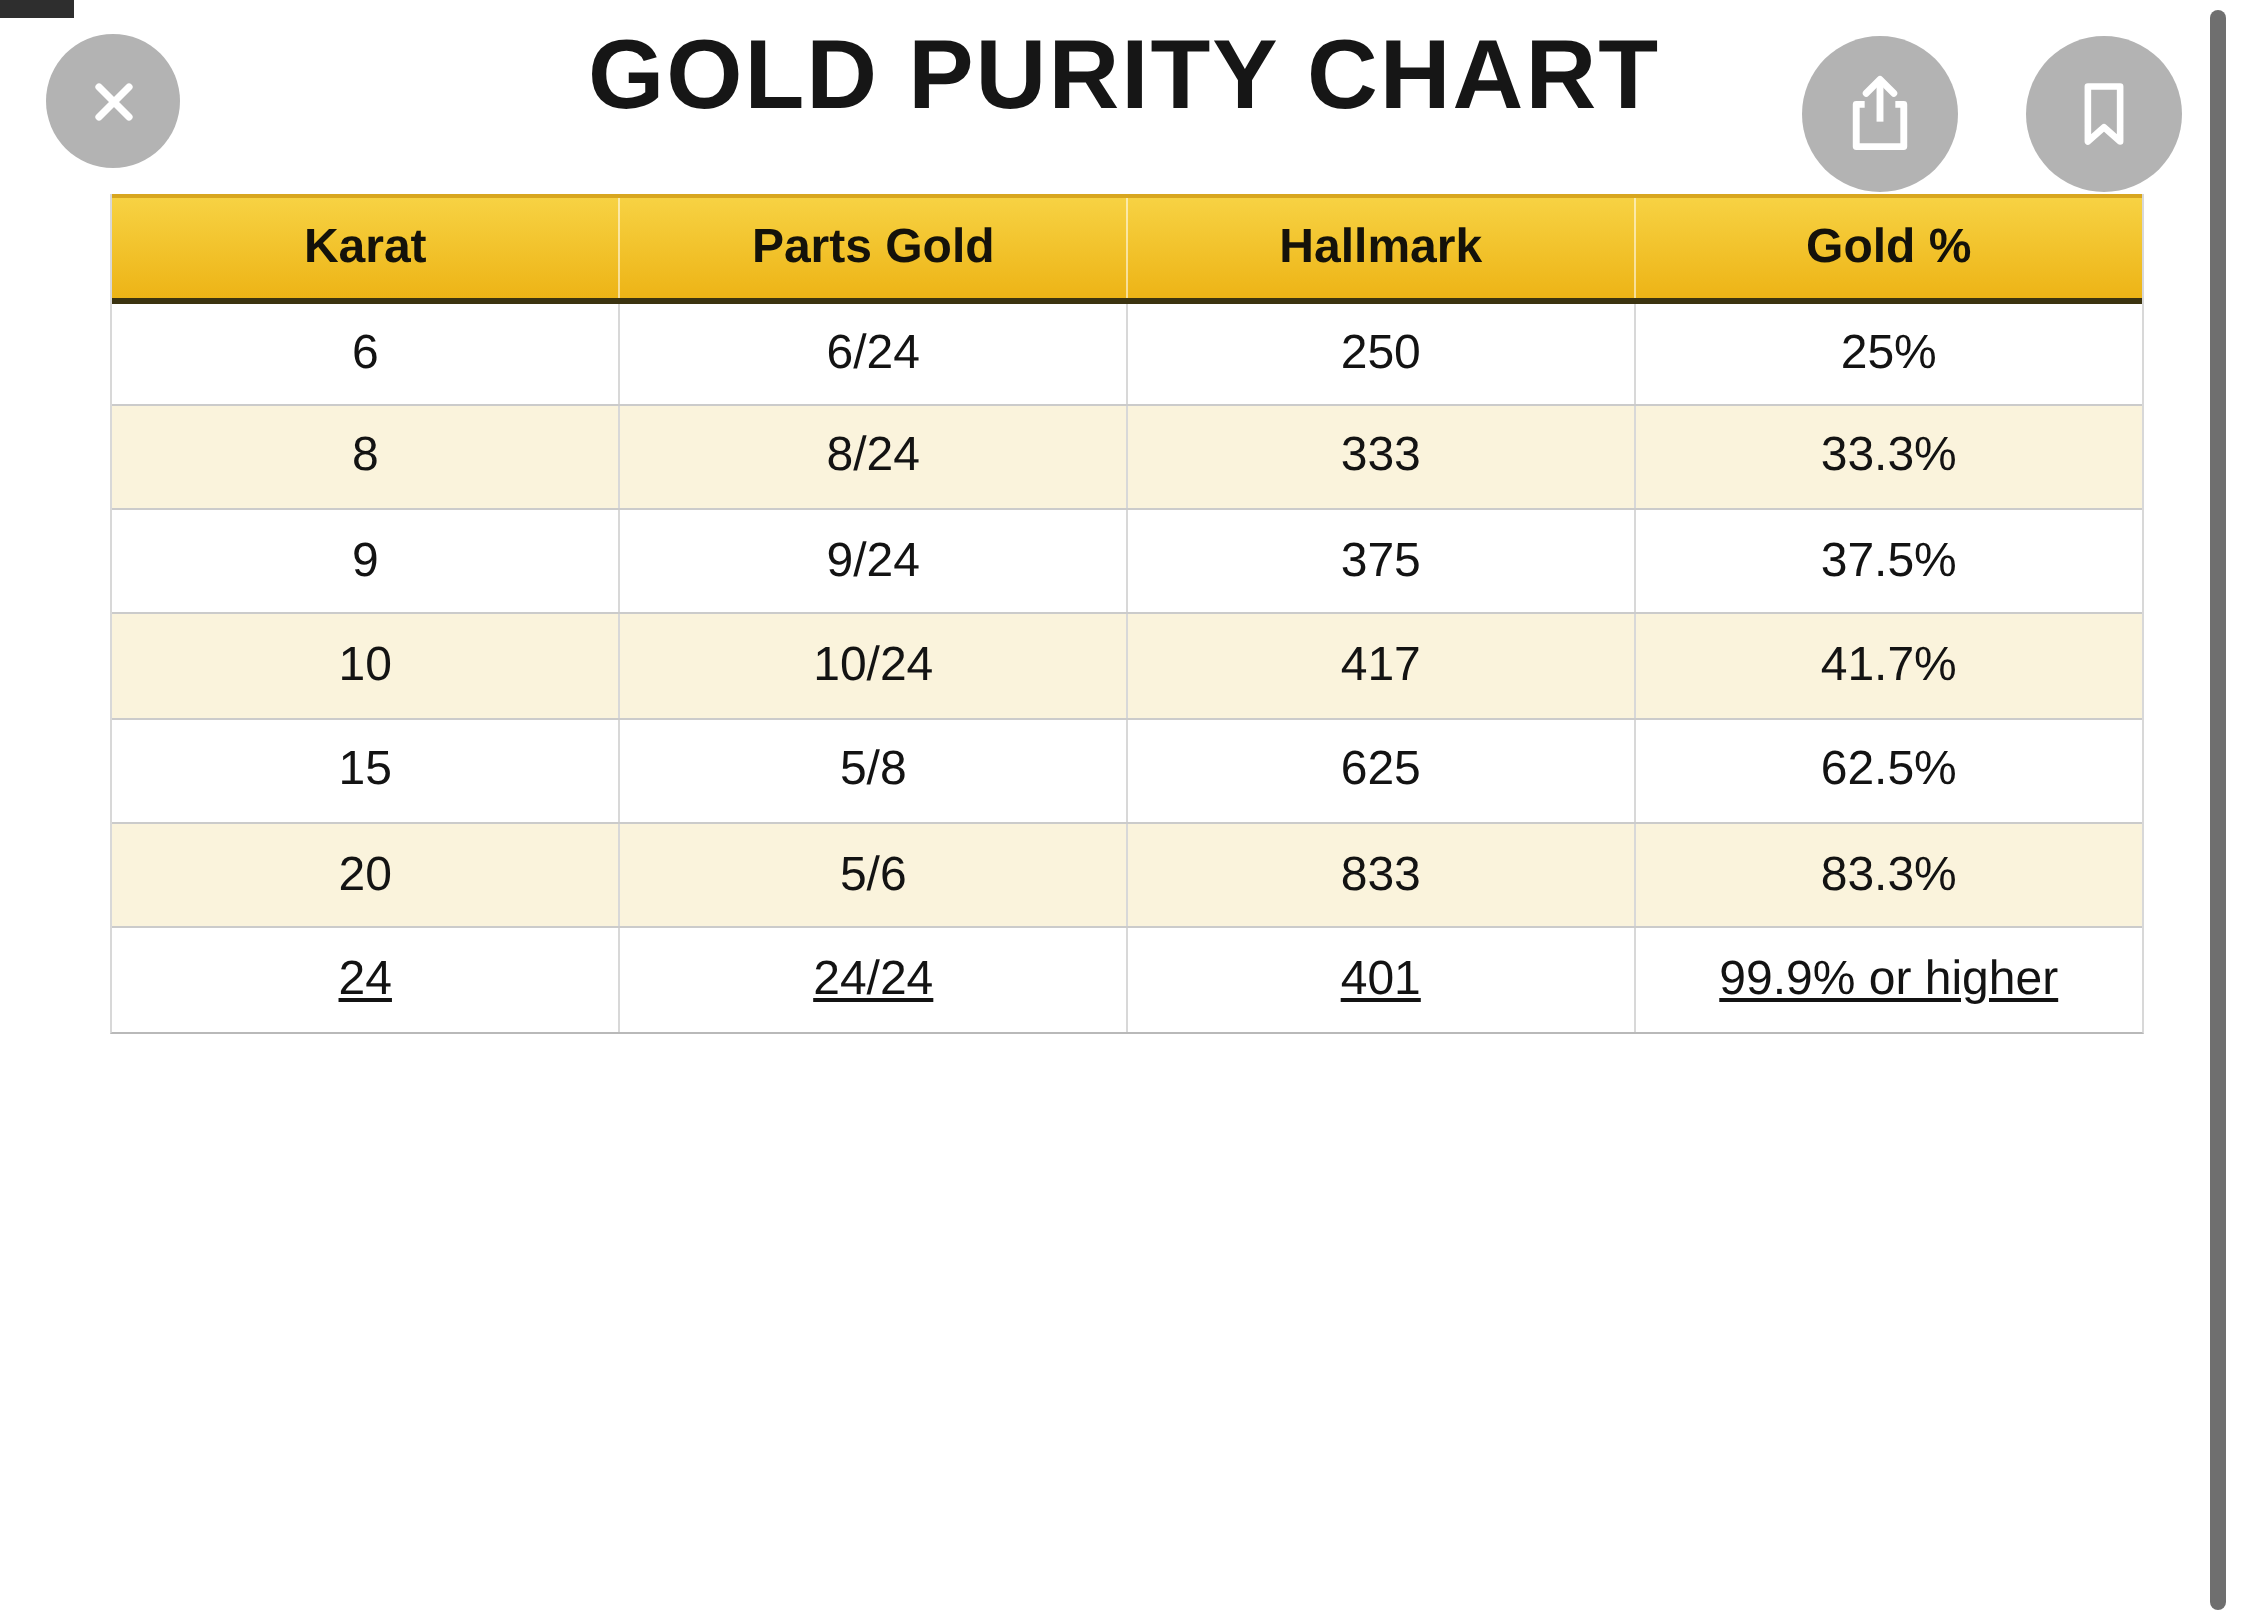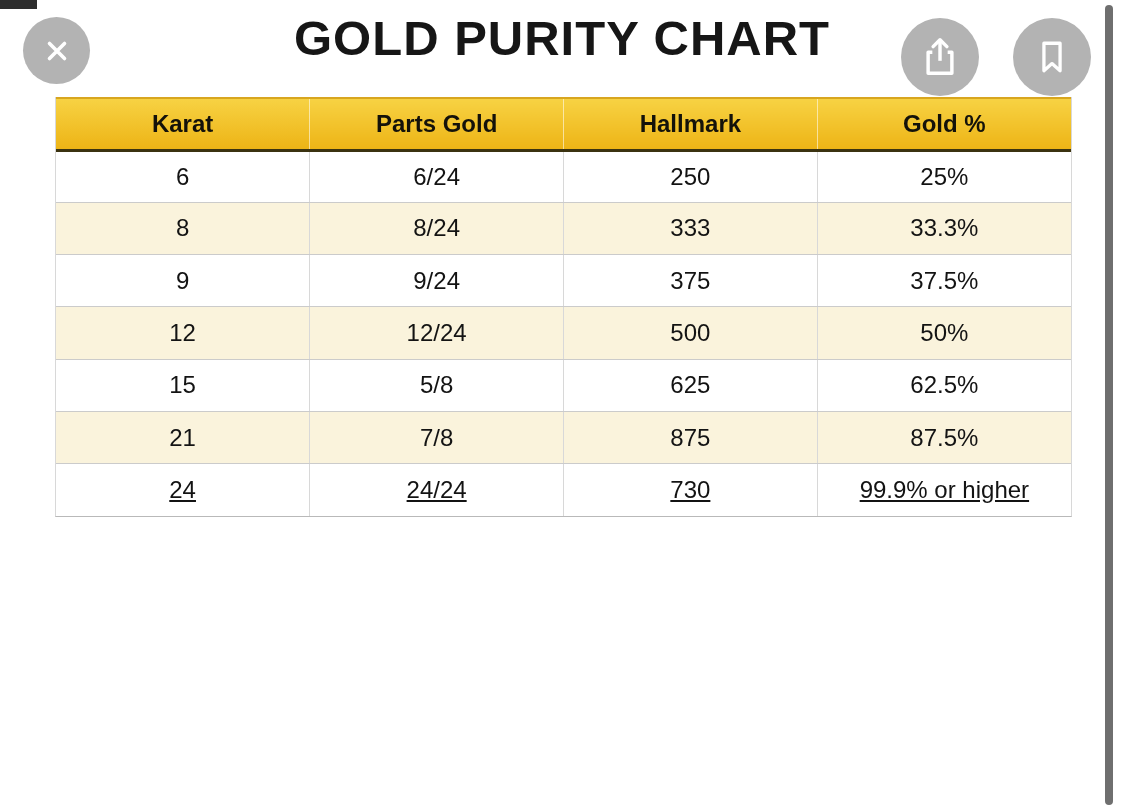--- a/index.html
+++ b/index.html
@@ -148,40 +148,40 @@
           <td>333</td>
           <td>33.3%</td>
         </tr>
         <tr>
           <td>9</td>
           <td>9/24</td>
           <td>375</td>
           <td>37.5%</td>
         </tr>
         <tr>
-          <td>12</td>
-          <td>12/24</td>
-          <td>500</td>
-          <td>50%</td>
+          <td>10</td>
+          <td>10/24</td>
+          <td>417</td>
+          <td>41.7%</td>
         </tr>
         <tr>
           <td>15</td>
           <td>5/8</td>
           <td>625</td>
           <td>62.5%</td>
         </tr>
         <tr>
-          <td>21</td>
-          <td>7/8</td>
-          <td>875</td>
-          <td>87.5%</td>
+          <td>20</td>
+          <td>5/6</td>
+          <td>833</td>
+          <td>83.3%</td>
         </tr>
         <tr>
           <td>24</td>
           <td>24/24</td>
-          <td>730</td>
+          <td>401</td>
           <td>99.9% or higher</td>
         </tr>
       </tbody>
   </table>
 </div>
 
 <div class="scrollbar-thumb"></div>
 
 </body></html>

